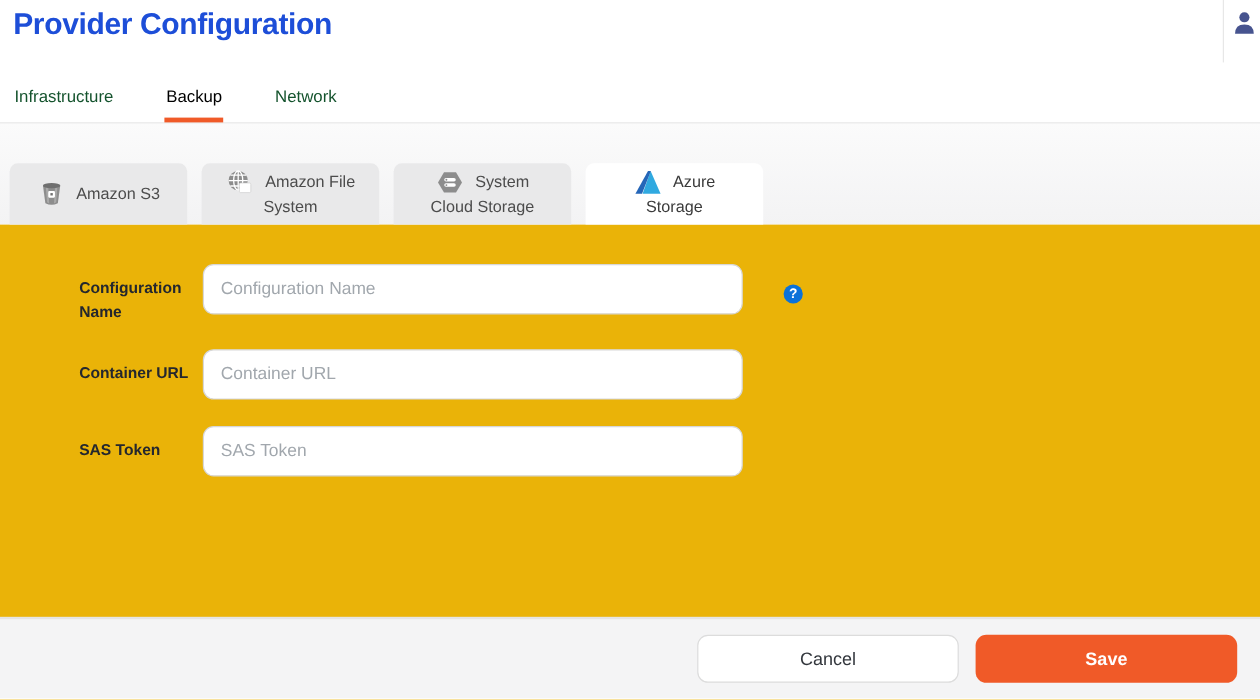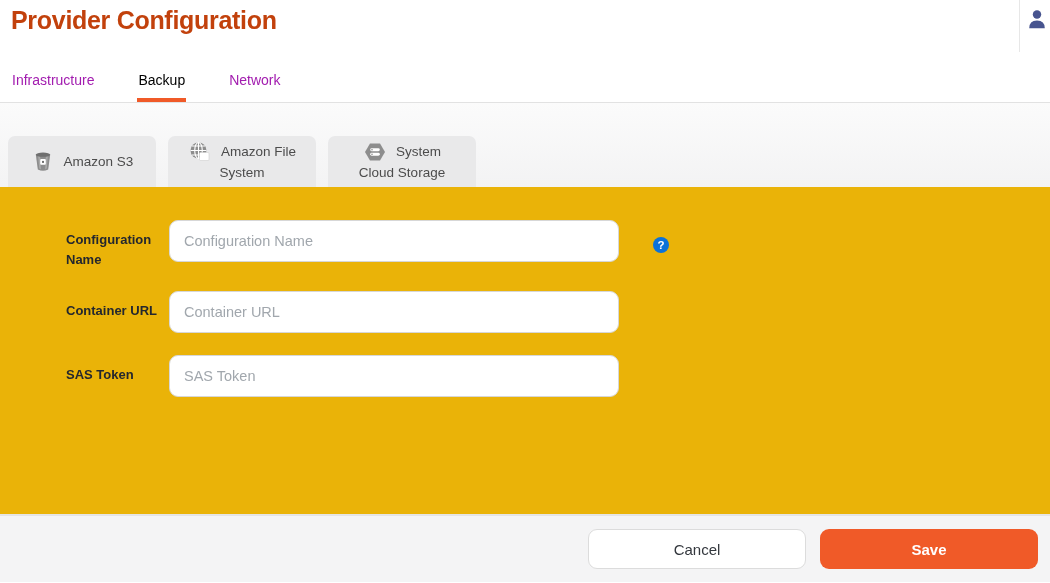--- a/index.html
+++ b/index.html
@@ -16,42 +16,42 @@
     background: #ffffff;
     border-bottom: 1px solid #e2e2e2;
     position: relative;
   }
   .page-title {
     position: absolute;
     left: 11px; top: 6px;
     font-size: 25px;
     font-weight: 800;
     letter-spacing: -0.3px;
-    color: #c2410c;
+    color: #1d4ed8;
   }
   .header-divider {
     position: absolute;
     right: 30px; top: 0;
     width: 1px; height: 52px;
     background: #e7e7e7;
   }
   .user-icon {
     position: absolute;
     right: 2px; top: 8px;
     width: 22px; height: 22px;
   }
   .main-nav {
     position: absolute;
     left: 11px; bottom: 0;
     display: flex;
     gap: 42px;
   }
   .nav-tab {
     font-size: 14px;
-    color: #a21caf;
+    color: #14532d;
     padding: 12px 1px 10px 1px;
     cursor: pointer;
     border-bottom: 4px solid transparent;
   }
   .nav-tab.active {
     border-bottom-color: #F05A28;
     color: #000000;
   }
 
   
@@ -131,21 +131,21 @@
 
   
   .footer {
     height: 67px;
     background: #f4f4f5;
     border-top: 1px solid #e4e4e4;
     display: flex;
     align-items: center;
     justify-content: flex-end;
     gap: 14px;
-    padding-right: 12px;
+    padding-right: 19px;
   }
   .btn {
     width: 218px;
     height: 40px;
     border-radius: 9px;
     font-size: 15px;
     font-family: "Liberation Sans", "DejaVu Sans", sans-serif;
     cursor: pointer;
   }
   .btn-cancel {
@@ -215,20 +215,30 @@
           <rect x="7.2" y="8.3" width="9.6" height="2.9" rx="1.45" fill="#ffffff"></rect>
           <rect x="7.2" y="12.8" width="9.6" height="2.9" rx="1.45" fill="#ffffff"></rect>
           <circle cx="9" cy="9.75" r="0.8" fill="#8d8d8d"></circle>
           <circle cx="9" cy="14.25" r="0.8" fill="#8d8d8d"></circle>
         </svg>
         <span class="ptab-line1">System</span>
       </div>
       <div class="ptab-line2">Cloud Storage</div>
     </div>
 
+    <div class="ptab active">
+      <div class="ptab-top">
+        <svg class="ptab-icon" viewBox="0 0 24 22">
+          <polygon points="14.2,1.5 22.5,20.5 7.5,20.5" fill="#30A9E0"></polygon>
+          <polygon points="12.0,1.5 14.4,1.5 7.0,20.5 1.5,20.5" fill="#2566B8"></polygon>
+        </svg>
+        <span class="ptab-line1">Azure</span>
+      </div>
+      <div class="ptab-line2">Storage</div>
+    </div>
 
   </div>
 </div>
 
 <div class="panel">
 
   <div class="form-row">
     <div class="field-label">Configuration Name</div>
     <input class="text-input" type="text" placeholder="Configuration Name" style="">
     <div class="help-badge">?</div>

